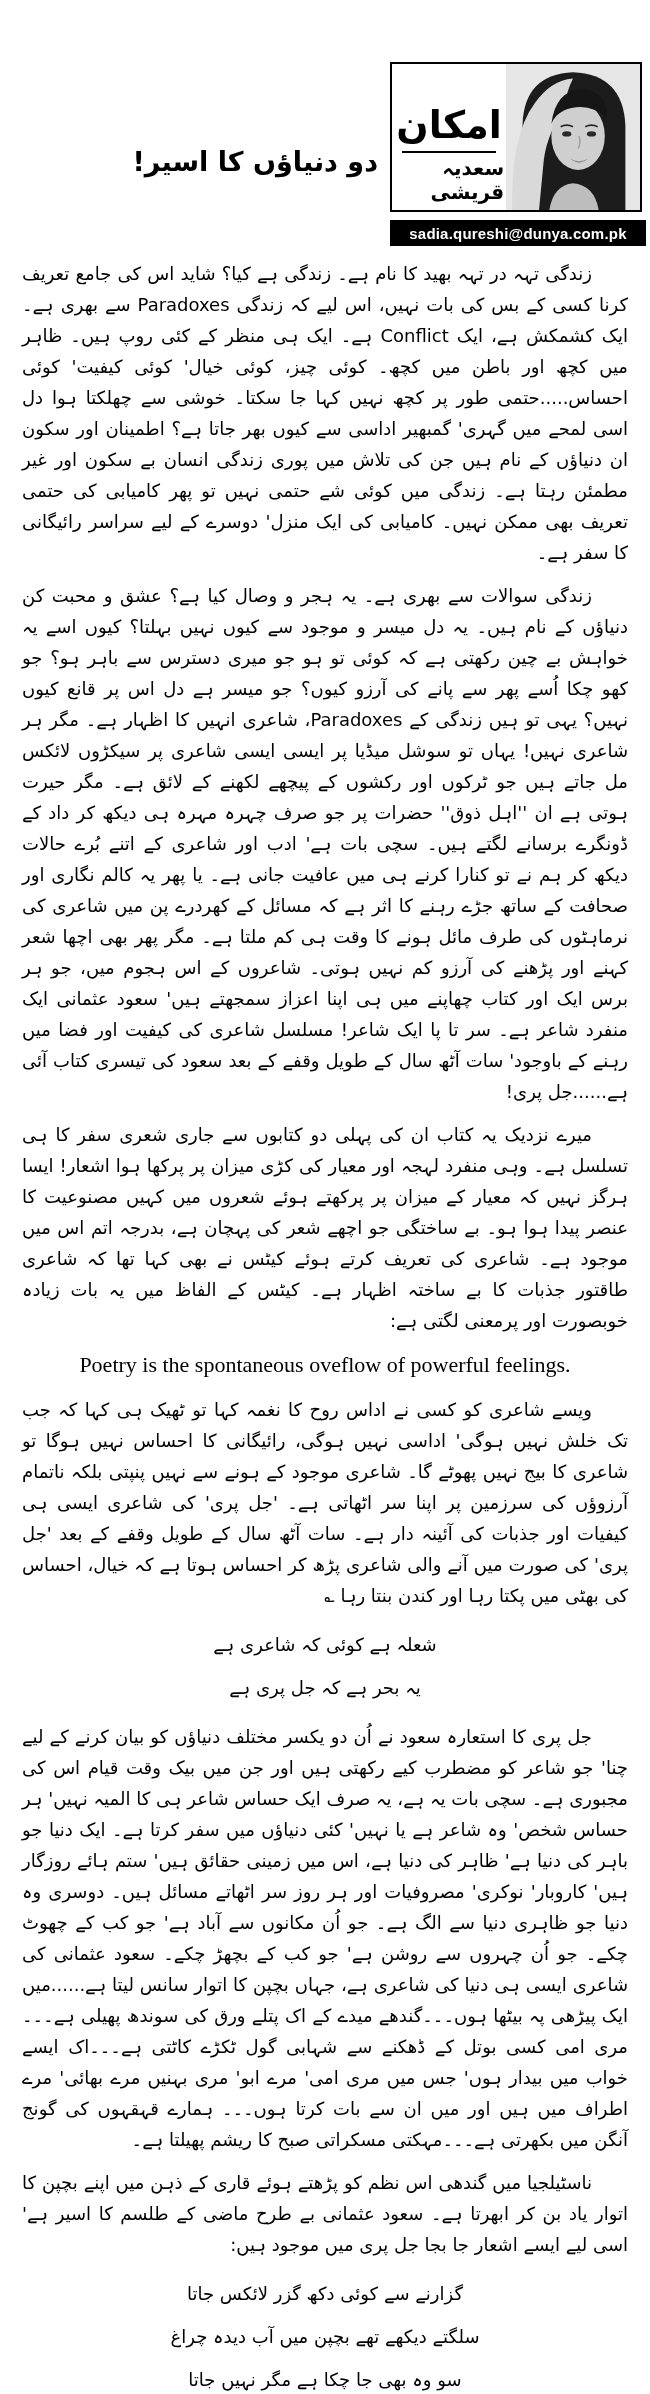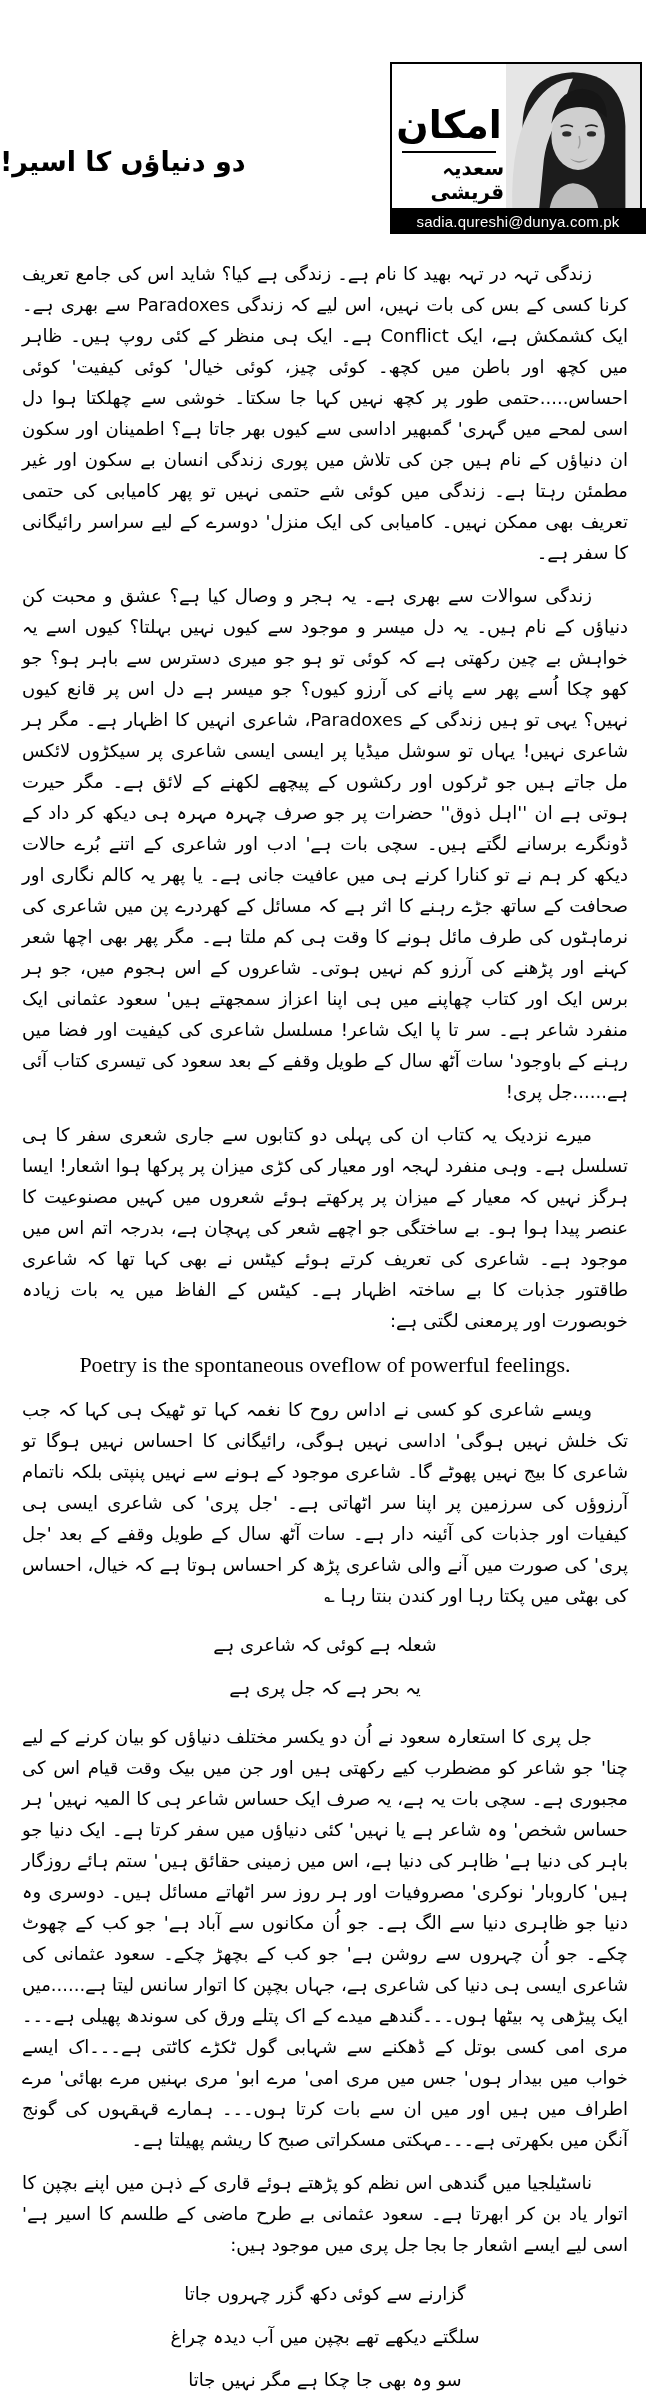--- a/index.html
+++ b/index.html
@@ -7,21 +7,21 @@
     width:650px; height:2394px; overflow:hidden;
     background:#ffffff; color:#000;
     font-family:"DejaVu Sans", sans-serif;
   }
   .page { position:relative; width:650px; height:2394px; background:#fff; }
 
   
   .header { position:relative; height:244px; }
   .headline {
     position:absolute; top:146px; left:0; width:378px;
-    direction:rtl; text-align:left;
+    direction:rtl; text-align:right;
     font-size:27px; font-weight:bold; letter-spacing:0;
   }
   .author-box {
     position:absolute; top:62px; right:8px;
     width:248px; height:146px;
     border:2px solid #000; background:#fff;
     display:flex; flex-direction:row; overflow:hidden;
   }
   .box-left {
     width:46%; display:flex; flex-direction:column;
@@ -29,25 +29,25 @@
     padding:0 2px 6px 2px; box-sizing:border-box;
   }
   .column-title {
     direction:rtl; font-size:38px; font-weight:bold; line-height:1.1;
   }
   .title-rule { width:86%; border-top:2px solid #000; margin:4px 0 3px; }
   .author-name { direction:rtl; font-size:20px; font-weight:bold; }
   .photo-wrap { width:54%; height:100%; background:#e9e9e9; }
   .photo-wrap svg { display:block; width:100%; height:100%; }
   .email-bar {
-    position:absolute; top:208px; right:4px;
+    position:absolute; top:220px; right:4px;
     width:256px; height:26px; background:#000; color:#fff;
     display:flex; align-items:center; justify-content:center;
     font-family:"Liberation Sans", sans-serif;
-    font-size:15px; font-weight:normal; letter-spacing:0.2px;
+    font-size:15px; font-weight:bold; letter-spacing:0.2px;
   }
 
   
   .article {
     padding:2px 10px 0 10px;
     direction:rtl; text-align:justify;
     font-size:18px; line-height:31px;
   }
   .para { margin:12px; text-indent:36px; }
   .quote-en {
@@ -114,21 +114,21 @@
     <p class="quote-en">Poetry is the spontaneous oveflow of powerful feelings.</p>
 
     <p class="para">ویسے شاعری کو کسی نے اداس روح کا نغمہ کہا تو ٹھیک ہی کہا کہ جب تک خلش نہیں ہوگی' اداسی نہیں ہوگی، رائیگانی کا احساس نہیں ہوگا تو شاعری کا بیج نہیں پھوٹے گا۔ شاعری موجود کے ہونے سے نہیں پنپتی بلکہ ناتمام آرزوؤں کی سرزمین پر اپنا سر اٹھاتی ہے۔ 'جل پری' کی شاعری ایسی ہی کیفیات اور جذبات کی آئینہ دار ہے۔ سات آٹھ سال کے طویل وقفے کے بعد 'جل پری' کی صورت میں آنے والی شاعری پڑھ کر احساس ہوتا ہے کہ خیال، احساس کی بھٹی میں پکتا رہا اور کندن بنتا رہا ؎</p>
 
     <p class="verse">شعلہ ہے کوئی کہ شاعری ہے</p>
     <p class="verse">یہ بحر ہے کہ جل پری ہے</p>
 
     <p class="para">جل پری کا استعارہ سعود نے اُن دو یکسر مختلف دنیاؤں کو بیان کرنے کے لیے چنا' جو شاعر کو مضطرب کیے رکھتی ہیں اور جن میں بیک وقت قیام اس کی مجبوری ہے۔ سچی بات یہ ہے، یہ صرف ایک حساس شاعر ہی کا المیہ نہیں' ہر حساس شخص' وہ شاعر ہے یا نہیں' کئی دنیاؤں میں سفر کرتا ہے۔ ایک دنیا جو باہر کی دنیا ہے' ظاہر کی دنیا ہے، اس میں زمینی حقائق ہیں' ستم ہائے روزگار ہیں' کاروبار' نوکری' مصروفیات اور ہر روز سر اٹھاتے مسائل ہیں۔ دوسری وہ دنیا جو ظاہری دنیا سے الگ ہے۔ جو اُن مکانوں سے آباد ہے' جو کب کے چھوٹ چکے۔ جو اُن چہروں سے روشن ہے' جو کب کے بچھڑ چکے۔ سعود عثمانی کی شاعری ایسی ہی دنیا کی شاعری ہے، جہاں بچپن کا اتوار سانس لیتا ہے......میں ایک پیڑھی پہ بیٹھا ہوں۔۔۔گندھے میدے کے اک پتلے ورق کی سوندھ پھیلی ہے۔۔۔مری امی کسی بوتل کے ڈھکنے سے شہابی گول ٹکڑے کاٹتی ہے۔۔۔اک ایسے خواب میں بیدار ہوں' جس میں مری امی' مرے ابو' مری بہنیں مرے بھائی' مرے اطراف میں ہیں اور میں ان سے بات کرتا ہوں۔۔۔ ہمارے قہقہوں کی گونج آنگن میں بکھرتی ہے۔۔۔مہکتی مسکراتی صبح کا ریشم پھیلتا ہے۔</p>
     <p class="para">ناسٹیلجیا میں گندھی اس نظم کو پڑھتے ہوئے قاری کے ذہن میں اپنے بچپن کا اتوار یاد بن کر ابھرتا ہے۔ سعود عثمانی بے طرح ماضی کے طلسم کا اسیر ہے' اسی لیے ایسے اشعار جا بجا جل پری میں موجود ہیں:</p>
 
-    <p class="verse">گزارنے سے کوئی دکھ گزر چہروں جاتا</p>
+    <p class="verse">گزارنے سے کوئی دکھ گزر لائکس جاتا</p>
     <p class="verse">سلگتے دیکھے تھے بچپن میں آب دیدہ چراغ</p>
     <p class="verse">سو وہ بھی جا چکا ہے مگر نہیں جاتا</p>
     <p class="verse">اور آج تک مرے دل سے اثر نہیں جاتا</p>
 
     <p class="verse-label">چند اور خوشی</p>
 
     <p class="verse">کیا تھا ترک ہوتا کا تجربہ میں نے</p>
     <p class="verse">اور اب یہ سوچ رہا ہوں یہ کیا کیا میں نے</p>
 
   </div>

